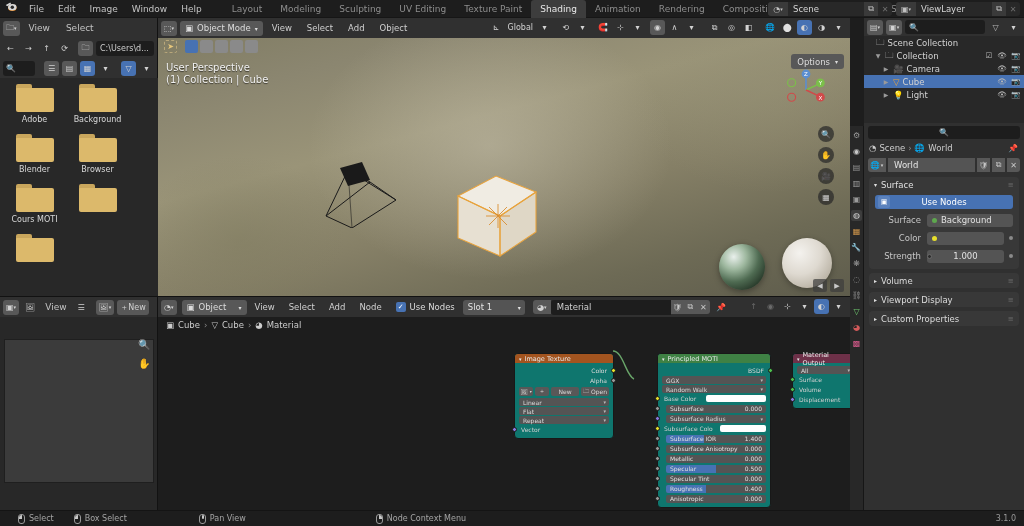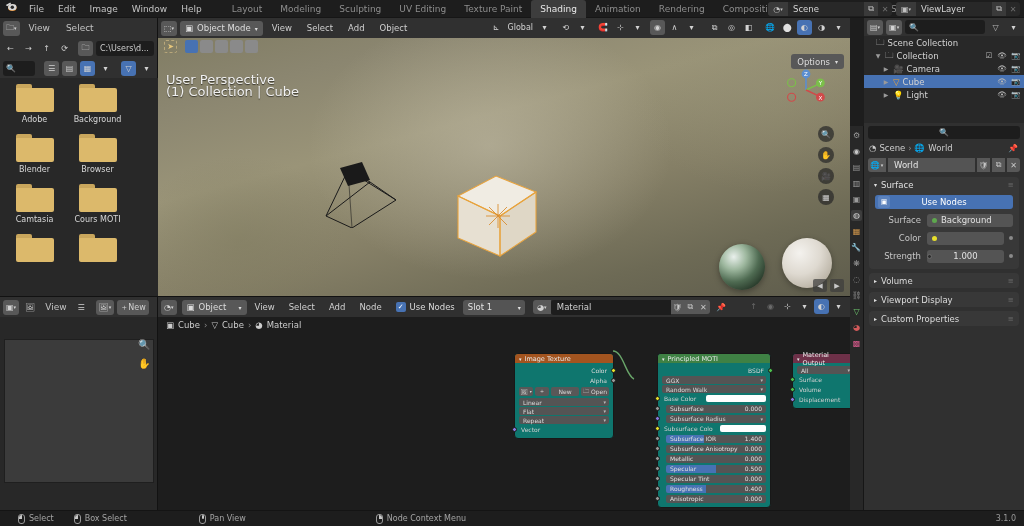--- a/index.html
+++ b/index.html
@@ -98,21 +98,21 @@
   .modebtn {
     height:15px; background:#585858; border-radius:3px; display:flex; align-items:center;
     gap:4px; padding:0 5px; color:#dcdcdc; font-size:8.5px;
   }
   .vmenu { padding:0 6px; color:#d0d0d0; font-size:8.5px; line-height:20px; }
   .vp-header-right { position:absolute; right:4px; top:2px; display:flex; align-items:center; gap:2px;}
   .toolrow { display:flex; gap:2px; align-items:center; }
   .tool-sq { width:13px; height:13px; border-radius:2px; background:#4772b3; display:flex; align-items:center; justify-content:center;}
   .tool-sq.grey { background:#8a8a8a; }
   .tool-sq.dash { background:transparent; border:1px dashed #b9a77a; }
-  .vp-text { position:absolute; left:8px; top:56px; z-index:5; font-size:13px; color:#f0f0f0; text-shadow:0 1px 1px rgba(0,0,0,0.6); line-height:12px;}
+  .vp-text { position:absolute; left:8px; top:44px; z-index:5; font-size:10px; color:#f0f0f0; text-shadow:0 1px 1px rgba(0,0,0,0.6); line-height:12px;}
   .options-btn {
     position:absolute; right:6px; top:36px; z-index:6; height:15px; background:#585858;
     border-radius:3px; display:flex; align-items:center; gap:5px; padding:0 6px; color:#dcdcdc; font-size:8.5px;
   }
   .gizmo { position:absolute; right:20px; top:48px; z-index:5; width:48px; height:48px; }
   .vp-sidebtns { position:absolute; right:16px; top:108px; z-index:5; display:flex; flex-direction:column; gap:5px;}
   .vp-sbtn { width:16px; height:16px; border-radius:50%; background:rgba(40,40,40,0.72); display:flex; align-items:center; justify-content:center; color:#d0d0d0; font-size:8px;}
   .vp-botbtns { position:absolute; right:6px; bottom:4px; z-index:5; display:flex; gap:3px;}
   .vp-bbtn { width:14px; height:13px; border-radius:2px; background:rgba(60,60,60,0.7); display:flex; align-items:center; justify-content:center; color:#c8c8c8; font-size:7px;}
 
@@ -328,27 +328,20 @@
               <div class="body"></div>
             </div>
           <div class="fname">Blender</div>
         </div>
         <div class="fcell">
           <div class="folder">
               <div class="tab"></div>
               <div class="body"></div>
             </div>
           <div class="fname">Browser</div>
-        </div>
-        <div class="fcell">
-          <div class="folder">
-              <div class="tab"></div>
-              <div class="body"></div>
-            </div>
-          <div class="fname">Camtasia</div>
         </div>
         <div class="fcell">
           <div class="folder">
               <div class="tab"></div>
               <div class="body"></div>
             </div>
           <div class="fname">Cours MOTI</div>
         </div>
         <div class="fcell">
           <div class="folder">

